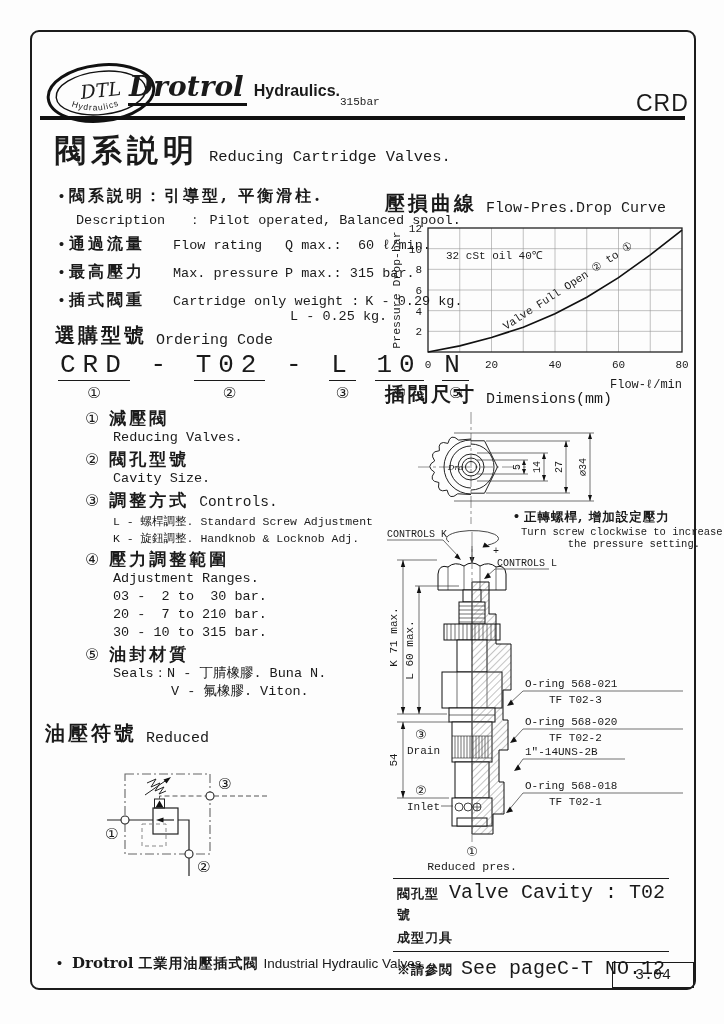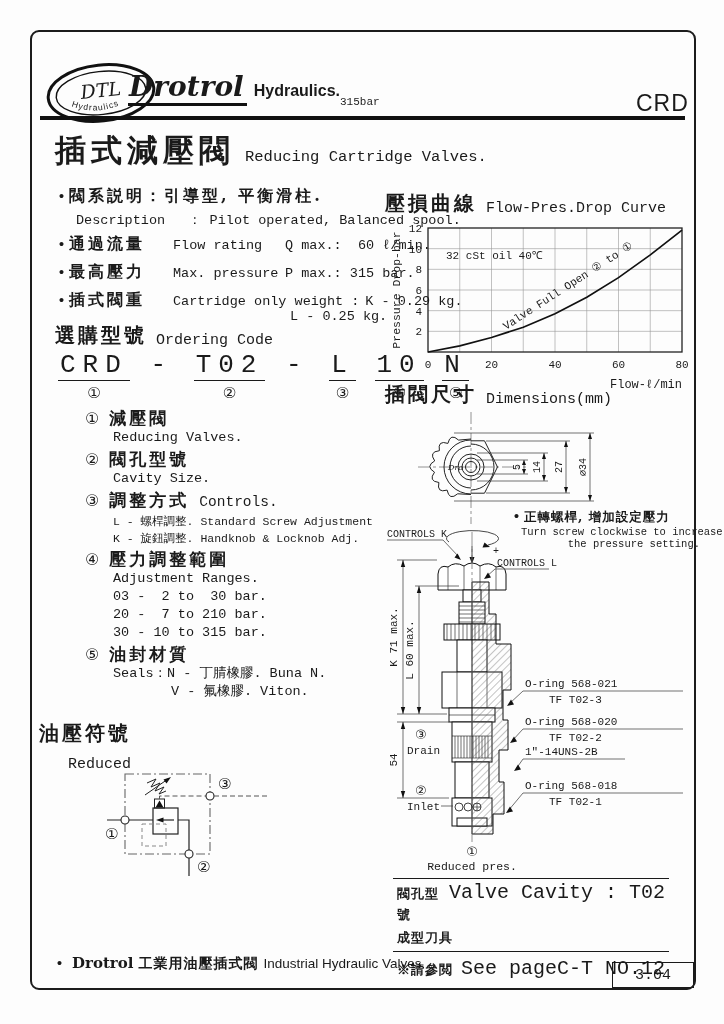--- a/index.html
+++ b/index.html
@@ -67,21 +67,21 @@
   </svg>
   <div class="abs" style="left:128px;top:70px;display:flex;align-items:baseline;">
     <span style="font-family:'DejaVu Serif',serif;font-style:italic;font-weight:bold;font-size:28px;border-bottom:3px solid #111;padding:0 3px 0 1px;">Drotrol</span>
     <span class="sans" style="font-size:16px;font-weight:bold;margin-left:7px;">Hydraulics.</span>
   </div>
   <div class="abs mono" style="left:340px;top:96px;font-size:11px;">315bar</div>
   <div class="abs sans" style="left:636px;top:90px;font-size:23px;letter-spacing:1px;">CRD</div>
   <div id="hrule"></div>
 
   <div class="abs" style="left:55px;top:130px;display:flex;align-items:baseline;">
-    <span class="title-zh">插式減壓閥</span>
+    <span class="title-zh">閥系説明</span>
     <span class="title-en mono">Reducing Cartridge Valves.</span>
   </div>
 
   <div class="abs spec-row" style="left:57px;top:186px;">
     <span class="blt">•</span>
     <span class="spec-zh">閥系説明：引導型, 平衡滑柱.</span>
   </div>
   <div class="abs spec-row" style="left:76px;top:211px;">
     <span class="spec-en lblw">Description</span>
     <span class="spec-en">： Pilot operated, Balanced spool.</span>
@@ -178,21 +178,21 @@
     <div class="leg-item">
       <div class="leg-head">
           <span class="circ">⑤</span>
           <span class="leg-zh">油封材質</span>
         </div>
       <div class="leg-rng">Seals：N - 丁腈橡膠. Buna N.</div>
       <div class="leg-rng" style="padding-left:86px;">V - 氟橡膠. Viton.</div>
     </div>
   </div>
 
-  <div class="abs sec-head" style="left:39px;top:720px;flex-direction:column;">
+  <div class="abs sec-head" style="left:45px;top:720px;">
     <span class="h-zh">油壓符號</span>
     <span class="h-en">Reduced</span>
   </div>
   <svg class="abs" style="left:95px;top:752px;" width="195" height="138" viewBox="0 0 195 138">
     <rect x="30" y="22" width="85" height="80" fill="none" stroke="#666" stroke-width="1.1" stroke-dasharray="9 3 2 3"></rect>
 
     <polyline points="52,31 61,27 56,35 65,31 60,39 69,35 64,42 71,39" fill="none" stroke="#222" stroke-width="1"></polyline>
     <line x1="50" y1="43" x2="73" y2="27" stroke="#222" stroke-width="1"></line>
     <polygon points="76,25 68.5,27.5 71.5,31.5" fill="#111"></polygon>
 

